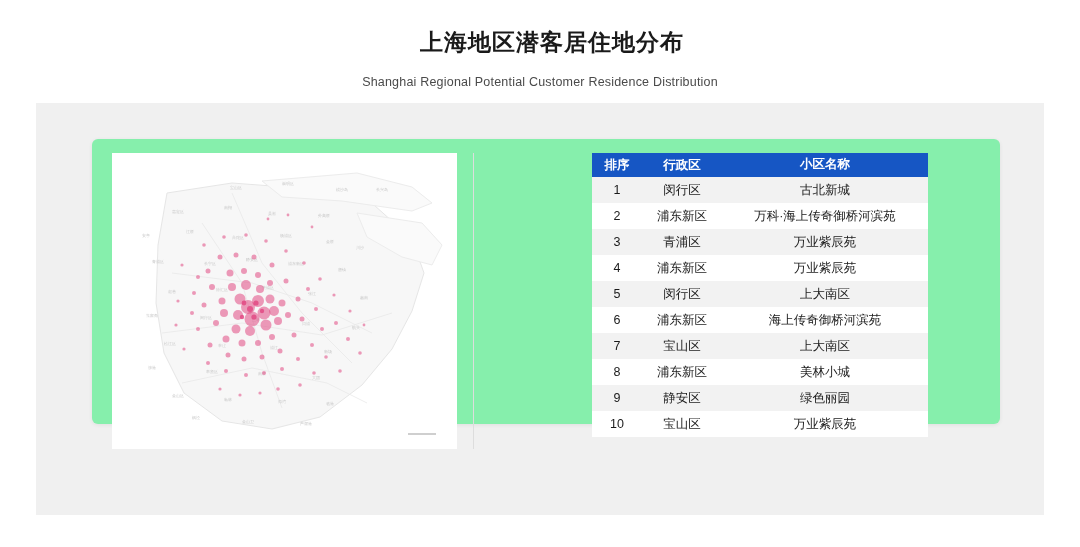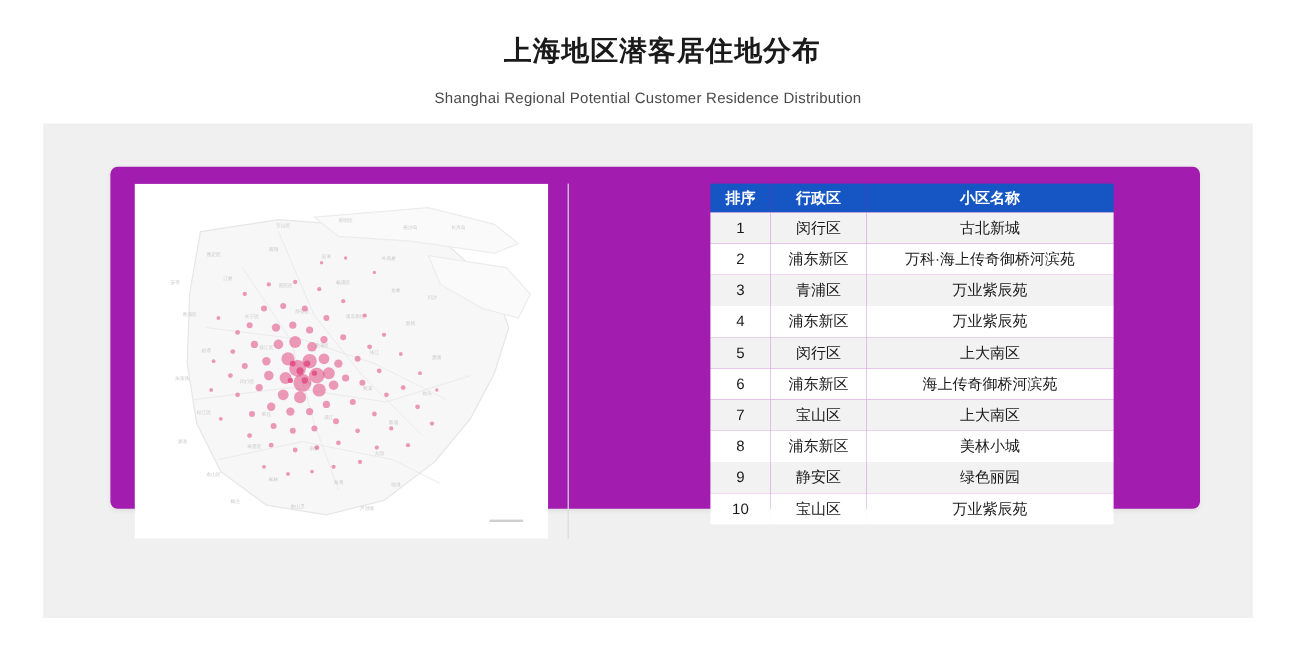--- a/index.html
+++ b/index.html
@@ -45,21 +45,21 @@
     width: 1008px;
     height: 412px;
     background: #f0f0f0;
   }
   .inner-card {
     position: absolute;
     left: 56px;
     top: 36px;
     width: 908px;
     height: 285px;
-    background: #a21caf;
+    background: #86efac;
     border-radius: 6px;
     box-shadow: 0 1px 4px rgba(0,0,0,0.07);
   }
   .map-area {
     position: absolute;
     left: 20px;
     top: 14px;
     width: 345px;
     height: 296px;
     overflow: hidden;
@@ -105,21 +105,21 @@
     text-align: center;
   }
   table.rank-table tbody tr.odd td {
     background: #f2f2f2;
   }
   table.rank-table tbody tr.even td {
     background: #ffffff;
   }
   .col-rank { width: 50px; }
   .col-district { width: 80px; }
-  .col-name { width: 206px; }
+  .col-name { width: 206px; font-family: Liberation Mono, monospace; }
 </style>
 </head>
 <body>
 
 <div class="page">
 
   <div class="title-block">
     <div class="title-cn">上海地区潜客居住地分布</div>
     <div class="title-en">Shanghai Regional Potential Customer Residence Distribution</div>
   </div>

